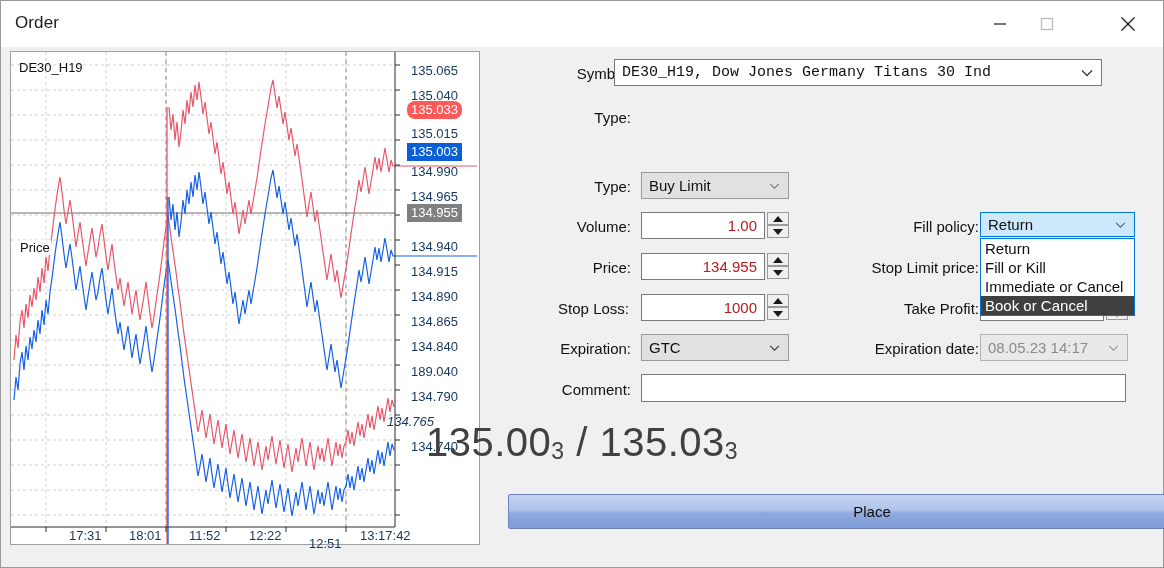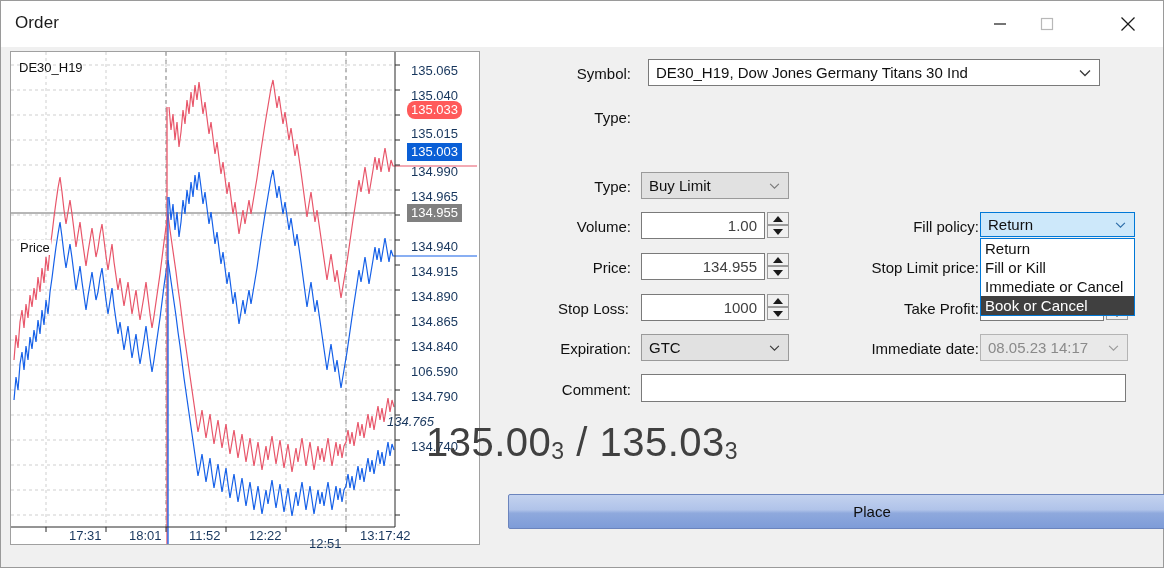--- a/index.html
+++ b/index.html
@@ -33,21 +33,21 @@
   .axis-tag{position:absolute;font-size:13px;color:#ffffff;padding:1px 4px 2px 4px;white-space:nowrap;}
   .tag-ask{background:#ff5a5a;border-radius:8px;}
   .tag-bid{background:#0a5fd6;}
   .tag-price{background:#808080;}
   .time-label{position:absolute;font-size:13px;color:#17365d;white-space:nowrap;}
 
   
   .lbl{position:absolute;font-size:15px;color:#101010;text-align:right;white-space:nowrap;}
 
   .txtbox{position:absolute;background:#ffffff;border:1px solid #7a7a7a;box-sizing:border-box;
-          font-size:15px;color:#404040;display:flex;align-items:center;}
+          font-size:15px;color:#b91c1c;display:flex;align-items:center;}
   .txtbox.num{justify-content:flex-end;padding-right:7px;}
   .txtbox.txt{padding-left:7px;}
 
   .combo{position:absolute;box-sizing:border-box;border:1px solid #9a9a9a;background:#e1e1e1;
          font-size:15px;color:#101010;display:flex;align-items:center;padding-left:7px;}
   .combo.white{background:#ffffff;border-color:#7a7a7a;}
   .combo.disabled{background:#e9e9e9;color:#8a8a8a;border-color:#b4b4b4;}
   .combo.open{background:#cde8fa;border:1px solid #0078d7;}
   .chev{position:absolute;right:8px;top:50%;transform:translateY(-50%);}
 
@@ -184,34 +184,34 @@
   <div class="axis-label" style="left:410px;top:125px;">135.015</div>
   <div class="axis-tag tag-bid" style="left:406px;top:142px;">135.003</div>
   <div class="axis-label" style="left:410px;top:163px;">134.990</div>
   <div class="axis-label" style="left:410px;top:188px;">134.965</div>
   <div class="axis-tag tag-price" style="left:406px;top:203px;">134.955</div>
   <div class="axis-label" style="left:410px;top:238px;">134.940</div>
   <div class="axis-label" style="left:410px;top:263px;">134.915</div>
   <div class="axis-label" style="left:410px;top:288px;">134.890</div>
   <div class="axis-label" style="left:410px;top:313px;">134.865</div>
   <div class="axis-label" style="left:410px;top:338px;">134.840</div>
-  <div class="axis-label" style="left:410px;top:363px;">106.590</div>
+  <div class="axis-label" style="left:410px;top:363px;">189.040</div>
   <div class="axis-label" style="left:410px;top:388px;">134.790</div>
   <div class="axis-label" style="left:386px;top:413px;font-style:italic;">134.765</div>
   <div class="axis-label" style="left:410px;top:438px;">134.740</div>
 
   <div class="time-label" style="left:68px;top:527px;">17:31</div>
   <div class="time-label" style="left:128px;top:527px;">18:01</div>
   <div class="time-label" style="left:188px;top:527px;">11:52</div>
   <div class="time-label" style="left:248px;top:527px;">12:22</div>
   <div class="time-label" style="left:308px;top:527px;margin-top:8px;">12:51</div>
   <div class="time-label" style="left:359px;top:527px;">13:17:42</div>
 
   <div class="lbl" style="left:470px;top:64px;width:160px;">Symbol:</div>
-  <div class="combo white" style="left:647px;top:58px;width:452px;height:27px;">
+  <div class="combo white" style="left:613px;top:58px;width:488px;height:27px;font-family:Liberation Mono, monospace;">
     <span>DE30_H19, Dow Jones Germany Titans 30 Ind</span>
     <svg class="chev" width="12" height="8" viewBox="0 0 12 8">
         <polyline points="1,1.5 6,6.5 11,1.5" fill="none" stroke="#3a3a3a" stroke-width="1.3"></polyline>
       </svg>
   </div>
 
   <div class="lbl" style="left:470px;top:108px;width:160px;">Type:</div>
 
   <div class="lbl" style="left:480px;top:177px;width:150px;">Type:</div>
   <div class="combo" style="left:640px;top:171px;width:148px;height:27px;">
@@ -300,21 +300,21 @@
   </div>
   <div class="spin" style="left:1105px;top:293px;height:26px;">
     <div class="up">
         <i></i>
       </div>
     <div class="dn">
         <i></i>
       </div>
   </div>
 
-  <div class="lbl" style="left:830px;top:339px;width:148px;">Immediate date:</div>
+  <div class="lbl" style="left:830px;top:339px;width:148px;">Expiration date:</div>
   <div class="combo disabled" style="left:979px;top:333px;width:148px;height:27px;">
     <span>08.05.23 14:17</span>
     <svg class="chev" width="11" height="7" viewBox="0 0 12 8">
         <polyline points="1,1.5 6,6.5 11,1.5" fill="none" stroke="#9a9a9a" stroke-width="1.3"></polyline>
       </svg>
   </div>
 
   <div class="dd-list" style="left:979px;top:237px;width:155px;">
     <div class="dd-item">Return</div>
     <div class="dd-item">Fill or Kill</div>

